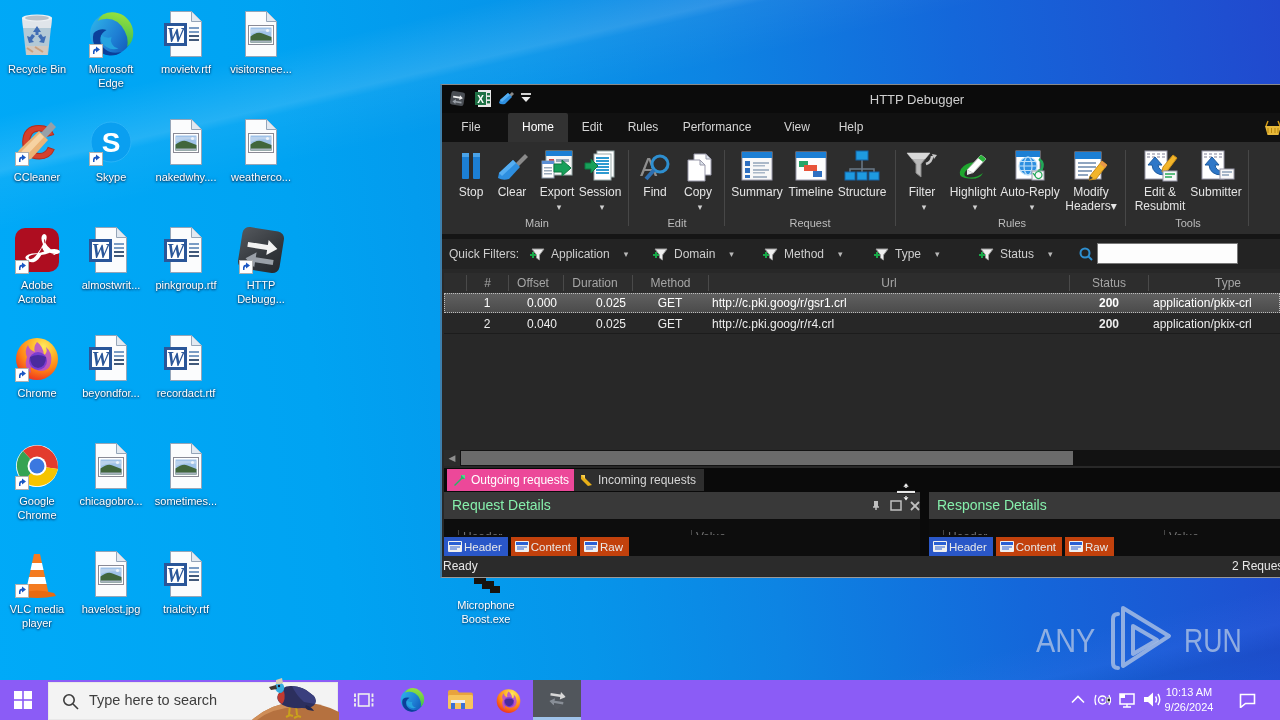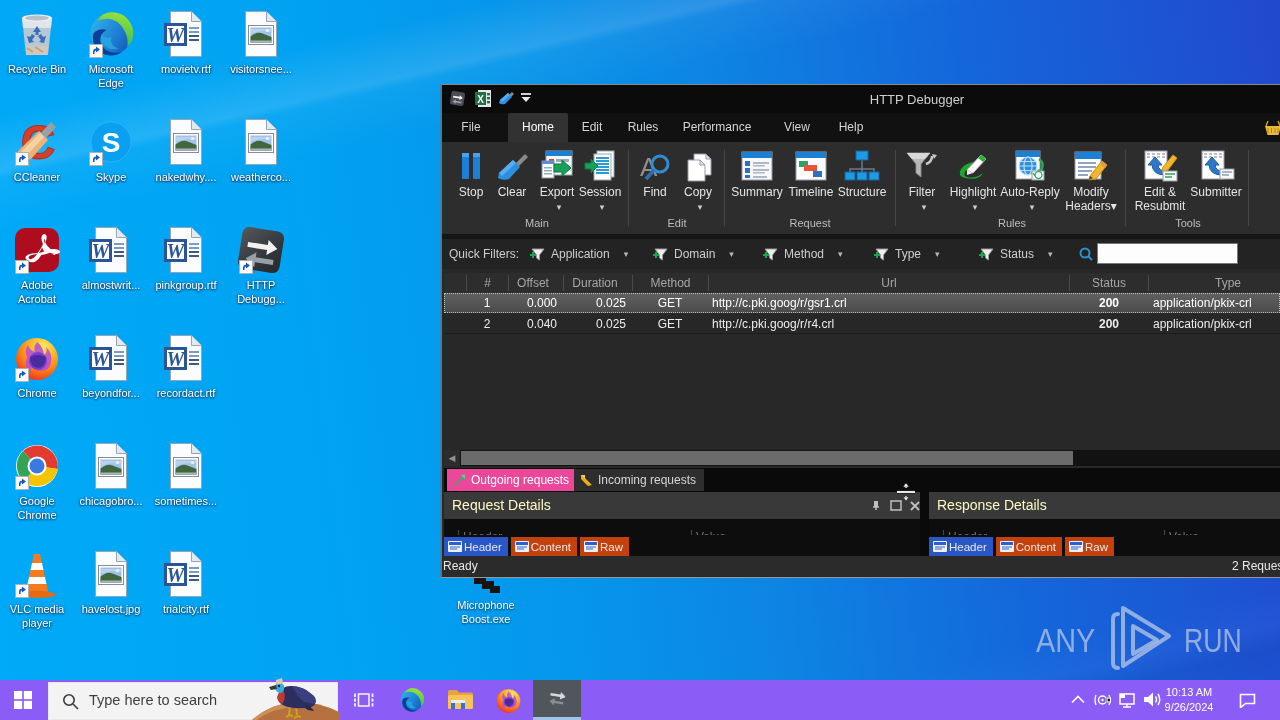--- a/index.html
+++ b/index.html
@@ -42,21 +42,21 @@
 
 #hscroll { position:absolute; left:2px; top:365px; width:836px; height:16px; background:#121212; }
 #hthumb { position:absolute; left:17px; top:1px; width:612px; height:14px; background:#6b6b6b; }
 #harrow { position:absolute; left:0; top:0; width:16px; height:16px; background:#2c2c2c; color:#909090; font-size:9px; line-height:16px; text-align:center; }
 
 #btabs { position:absolute; left:2px; top:383px; width:836px; height:24px; background:#0a0a0a; }
 .btab { position:absolute; top:1px; height:22px; line-height:22px; font-size:12px; padding:0 8px 0 24px; }
 
 #pleft { position:absolute; left:2px; top:407px; width:476px; height:65px; background:#0d0d0d; }
 #pright { position:absolute; left:487px; top:407px; width:351px; height:65px; background:#0d0d0d; }
-.phead { position:absolute; left:0; top:0; width:100%; height:27px; background:#393939; color:#fef9c3; font-size:14px; line-height:27px; padding-left:8px; }
+.phead { position:absolute; left:0; top:0; width:100%; height:27px; background:#393939; color:#86efac; font-size:14px; line-height:27px; padding-left:8px; }
 .ptabs { position:absolute; left:0; top:45px; height:20px; display:flex; }
 .ptab { height:20px; line-height:20px; font-size:11.5px; color:#e8e8e8; padding:0 6px 0 20px; position:relative; background:#c2410c; margin-right:3px; }
 .ptab.sel { background:#2a57c8; }
 .pticon { position:absolute; left:4px; top:4px; width:14px; height:11px; }
 .sliver { position:absolute; left:0; top:38px; width:100%; height:5px; overflow:hidden; opacity:.8; }
 .sliver span { position:absolute; top:0; font-size:12px; color:#8a8a8a; border-left:1px solid #555; padding-left:4px; }
 .qchev { color:#b8b8b8; font-size:9px; padding-left:8px; }
 
 #statusbar { position:absolute; left:0; top:471px; width:838px; height:20px; background:#2b2b2b; color:#e8e8e8; font-size:12px; line-height:21px; overflow:hidden; }
 

